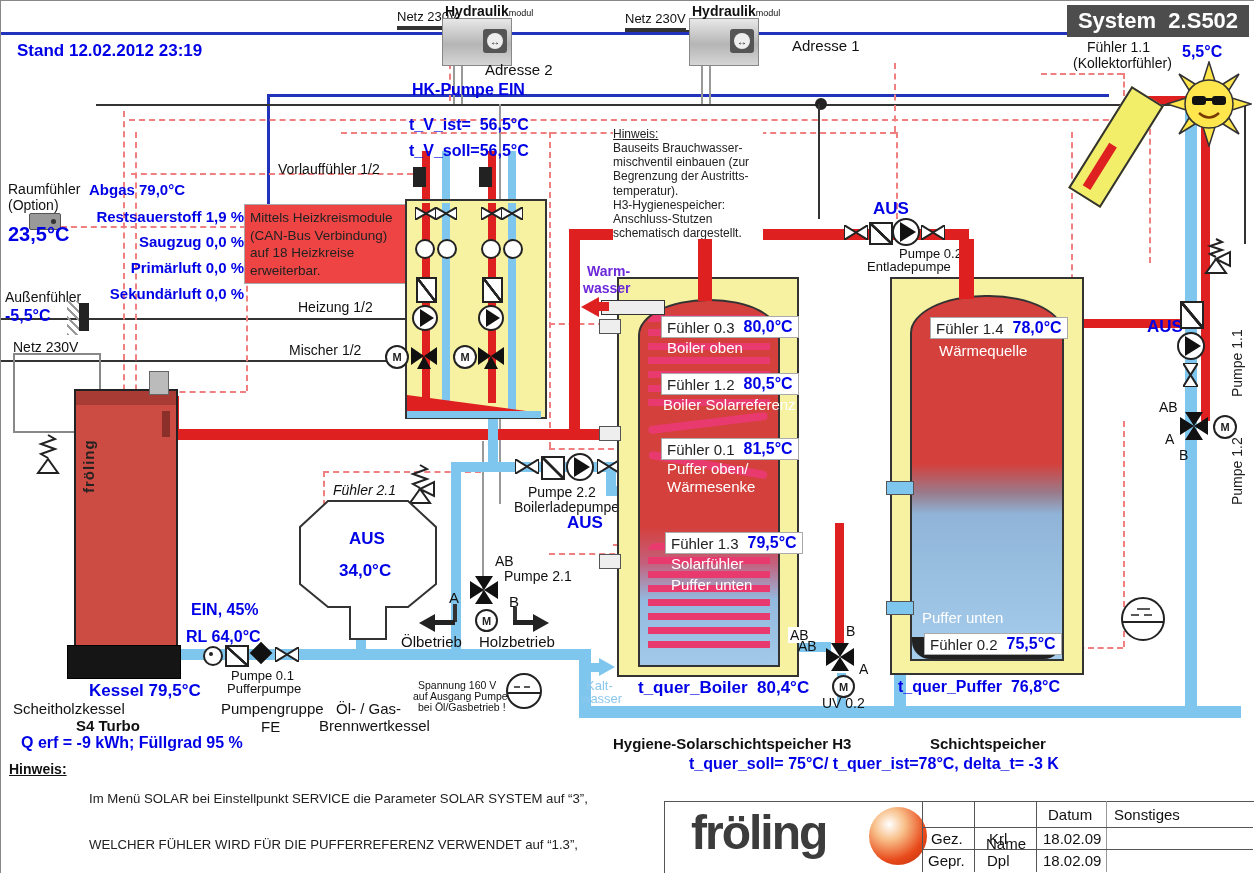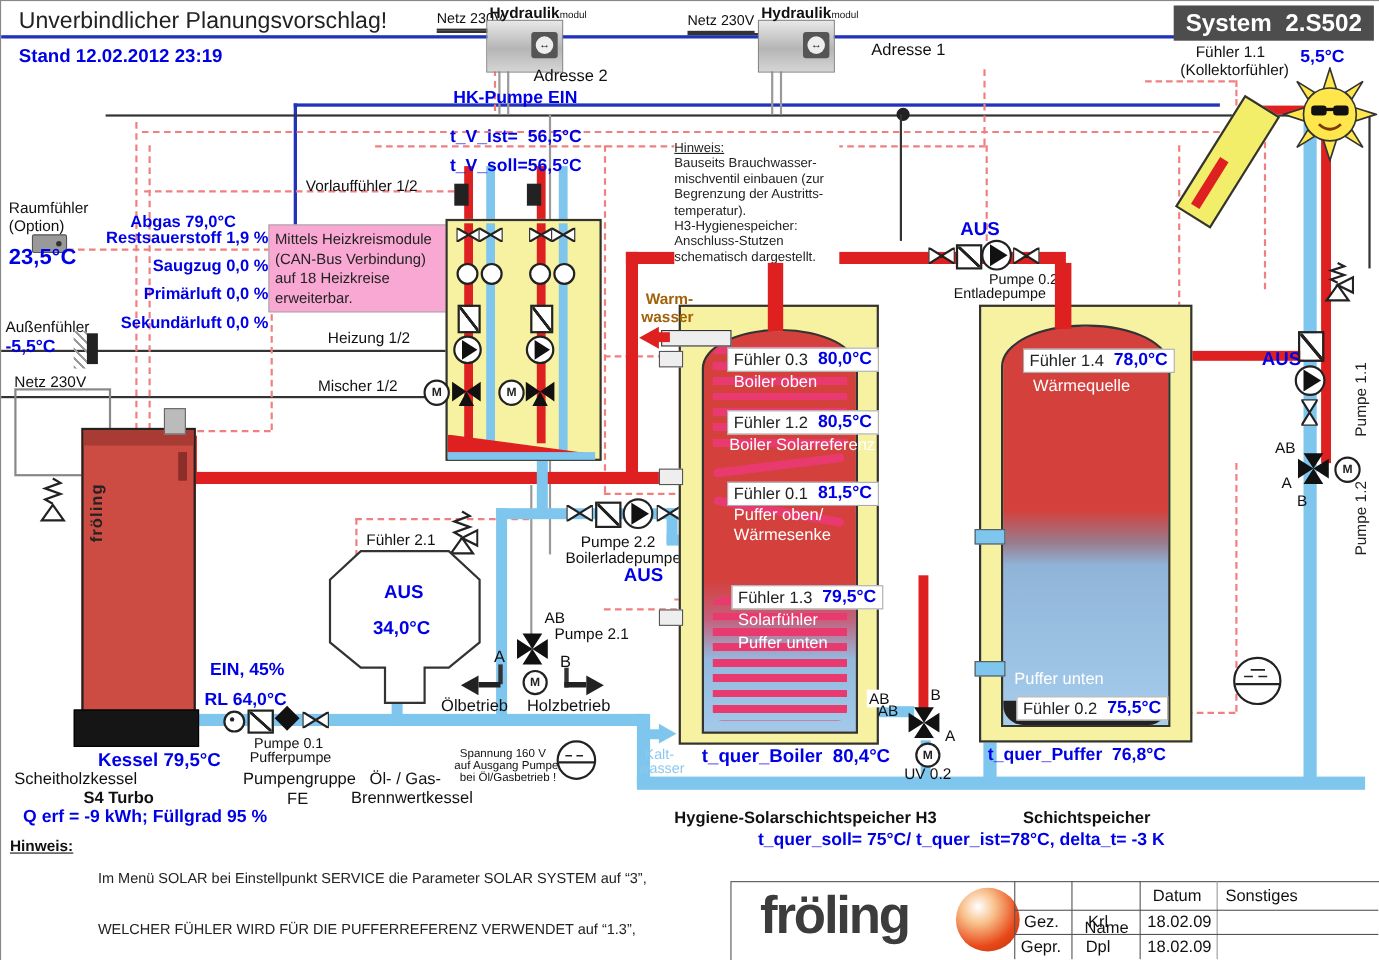--- a/index.html
+++ b/index.html
@@ -2,41 +2,41 @@
 <html><head>
 <meta charset="utf-8">
 <style>
   html,body{margin:0;padding:0;background:#fff;font-family:"Liberation Sans",sans-serif;}
   .page{position:relative;width:1254px;height:873px;background:#fff;border:1px solid #888;overflow:hidden;}
   .abs{position:absolute;}
   .lbl{position:absolute;font-size:14px;color:#111;white-space:pre;line-height:1.15;}
   .bold{font-weight:bold;text-align:right;}
   .blu{color:#0000e6;font-weight:bold;}
   .wht{color:#fff;}
-  .redtx{color:#a16207;}
+  .redtx{color:#6d28d9;}
   .ltb{color:#8cc8ee;}
   .pr{position:absolute;background:#df2020;}
   .pb{position:absolute;background:#7fc6ee;}
   .ln{position:absolute;background:#333;}
   .lg{position:absolute;background:#999;}
   .lnv{position:absolute;background:#2233bb;}
   .dh{position:absolute;border-top:2px dashed #f08080;}
   .dv{position:absolute;border-left:2px dashed #f08080;}
   .chip{position:absolute;background:#fff;border:1px solid #aaa;padding:1px 5px;font-size:15px;color:#222;white-space:pre;display:flex;align-items:center;gap:9px;}
   .chip .t{color:#0000e6;font-weight:bold;font-size:16px;}
   .mc{position:absolute;border:2px solid #222;border-radius:50%;background:#fff;display:flex;align-items:center;justify-content:center;font-size:11px;color:#222;font-weight:bold;}
   .sqd{position:absolute;border:2px solid #222;background:linear-gradient(to top right,#fff 44%,#222 46%,#222 54%,#fff 56%);}
   .circ{position:absolute;border:2px solid #222;border-radius:50%;background:#fff;}
   .rot{position:absolute;writing-mode:vertical-rl;transform:rotate(180deg);font-size:14px;color:#222;white-space:pre;}
   .sym{position:absolute;}
   .module{position:absolute;width:68px;height:46px;border:1px solid #888;background:linear-gradient(180deg,#e8e8e8,#b5b5b5 55%,#d5d5d5);}
   .knob{position:absolute;width:24px;height:24px;background:#555;display:flex;align-items:center;justify-content:center;border-radius:3px;}
   .knob .k{width:16px;height:16px;border-radius:50%;background:#eee;display:flex;align-items:center;justify-content:center;font-size:10px;color:#111;font-weight:bold;}
   .badge{position:absolute;left:1066px;top:4px;width:182px;height:32px;background:#4d4d4d;color:#fff;font-weight:bold;font-size:22px;display:flex;align-items:center;justify-content:center;white-space:pre;}
-  .infobox{position:absolute;left:243px;top:203px;width:156px;background:#f9a8d4;border:1px solid #aaa;padding:4px 5px;font-size:13.5px;color:#222;line-height:1.3;}
+  .infobox{position:absolute;left:243px;top:203px;width:156px;background:#ef4444;border:1px solid #aaa;padding:4px 5px;font-size:13.5px;color:#222;line-height:1.3;}
   .hinw{position:absolute;left:612px;top:126px;width:150px;font-size:12px;color:#222;line-height:1.18;background:#fff;}
   .tankwht{position:absolute;color:#fff;font-size:15px;white-space:pre;}
 </style>
 </head>
 <body>
 
 <div class="page">
 
   <div class="lnv" style="left:0;top:31px;width:1108px;height:3px;"></div>
   <div class="lnv" style="left:266px;top:93px;width:842px;height:3px;"></div>
@@ -102,21 +102,20 @@
   <div class="pb" style="left:450px;top:461px;width:10px;height:196px;"></div>
   <div class="pb" style="left:178px;top:648px;width:406px;height:11px;"></div>
   <div class="pb" style="left:355px;top:625px;width:10px;height:30px;"></div>
   <div class="pb" style="left:578px;top:648px;width:12px;height:66px;"></div>
   <div class="pb" style="left:578px;top:705px;width:662px;height:12px;"></div>
   <div class="pb" style="left:893px;top:655px;width:12px;height:57px;"></div>
   <div class="pb" style="left:1184px;top:100px;width:12px;height:612px;"></div>
   <div class="pb" style="left:770px;top:641px;width:60px;height:10px;"></div>
   <div class="pb" style="left:836px;top:672px;width:9px;height:40px;"></div>
 
-  <div class="lbl" style="left:16px;top:6px;font-size:21px;color:#222;">Unverbindlicher Planungsvorschlag!</div>
   <div class="lbl blu" style="left:16px;top:40px;font-size:17px;">Stand 12.02.2012 23:19</div>
   <div class="badge">System  2.S502</div>
 
   <div class="lbl" style="left:396px;top:9px;border-bottom:2px solid #333;padding-bottom:1px;font-size:13px;">Netz 230V</div>
   <div class="ln" style="left:396px;top:27px;width:47px;height:2px;"></div>
   <div class="module" style="left:441px;top:17px;">
     <div class="lbl" style="left:2px;top:-16px;font-size:14px;"><span class="bold">Hydraulik</span><span style="font-size:9px;">modul</span></div>
     <div class="knob" style="right:4px;top:10px;">
         <div class="k">↔</div>
       </div>
@@ -164,21 +163,21 @@
   <div class="abs" style="left:28px;top:212px;width:30px;height:15px;background:#999;border:1px solid #555;border-radius:2px;">
       <div class="abs" style="right:4px;top:5px;width:5px;height:5px;background:#333;border-radius:50%;"></div>
     </div>
   <div class="lbl blu" style="left:7px;top:222px;font-size:20px;">23,5°C</div>
   <div class="lbl" style="left:4px;top:288px;">Außenfühler</div>
   <div class="lbl blu" style="left:4px;top:306px;font-size:16px;">-5,5°C</div>
   <div class="abs" style="left:66px;top:300px;width:12px;height:34px;background:repeating-linear-gradient(45deg,#999 0 2px,transparent 2px 6px);"></div>
   <div class="abs" style="left:78px;top:302px;width:10px;height:28px;background:#222;"></div>
   <div class="lbl" style="left:12px;top:338px;">Netz 230V</div>
 
-  <div class="lbl blu" style="left:88px;top:180px;width:155px;text-align:center;font-size:15px;margin-top:12px;">Abgas 79,0°C</div>
+  <div class="lbl blu" style="left:88px;top:180px;width:155px;text-align:left;font-size:15px;">Abgas 79,0°C</div>
   <div class="lbl blu" style="left:88px;top:207px;width:155px;text-align:right;font-size:15px;">Restsauerstoff 1,9 %</div>
   <div class="lbl blu" style="left:88px;top:232px;width:155px;text-align:right;font-size:15px;">Saugzug 0,0 %</div>
   <div class="lbl blu" style="left:88px;top:258px;width:155px;text-align:right;font-size:15px;">Primärluft 0,0 %</div>
   <div class="lbl blu" style="left:88px;top:284px;width:155px;text-align:right;font-size:15px;">Sekundärluft 0,0 %</div>
 
   <div class="lbl" style="left:277px;top:160px;">Vorlauffühler 1/2</div>
   <div class="lbl blu" style="left:408px;top:115px;font-size:16px;">t_V_ist=  56,5°C</div>
   <div class="lbl blu" style="left:408px;top:141px;font-size:16px;">t_V_soll=56,5°C</div>
   <div class="infobox">
     <div>Mittels Heizkreismodule</div>
@@ -283,21 +282,21 @@
   <div class="sqd" style="left:224px;top:644px;width:20px;height:18px;"></div>
   <div class="abs" style="left:252px;top:644px;width:16px;height:16px;background:#111;transform:rotate(45deg);"></div>
   <svg class="sym" style="left:274px;top:646px;" width="24" height="15">
       <path d="M0 0 L12 7.5 L0 15 Z M24 0 L12 7.5 L24 15 Z" fill="#fff" stroke="#222" stroke-width="2"></path>
     </svg>
   <div class="lbl" style="left:230px;top:668px;font-size:13px;">Pumpe 0.1</div>
   <div class="lbl" style="left:226px;top:681px;font-size:13px;">Pufferpumpe</div>
   <div class="lbl" style="left:220px;top:699px;font-size:15px;">Pumpengruppe</div>
   <div class="lbl" style="left:260px;top:717px;font-size:15px;">FE</div>
 
-  <div class="lbl" style="left:332px;top:481px;">Fühler 2.1</div>
+  <div class="lbl" style="left:332px;top:481px;font-style:italic;">Fühler 2.1</div>
   <svg class="sym" style="left:404px;top:462px;" width="30" height="44">
       <path d="M15 2 l7 4 l-14 5 l14 5 l-14 5 l7 4" stroke="#222" stroke-width="2" fill="none"></path>
       <path d="M15 26 L5 40 L25 40 Z M15 26 L29 33 L29 19 Z" fill="#fff" stroke="#222" stroke-width="2"></path>
     </svg>
   <svg class="sym" style="left:297px;top:498px;" width="140" height="158">
       <polygon points="30,2 110,2 138,28 138,85 110,108 88,108 88,140 52,140 52,108 30,108 2,85 2,28" fill="#fff" stroke="#333" stroke-width="2"></polygon>
     </svg>
   <div class="lbl blu" style="left:348px;top:528px;font-size:17px;">AUS</div>
   <div class="lbl blu" style="left:338px;top:560px;font-size:17px;">34,0°C</div>
   <div class="lbl" style="left:335px;top:699px;font-size:15px;">Öl- / Gas-</div>

